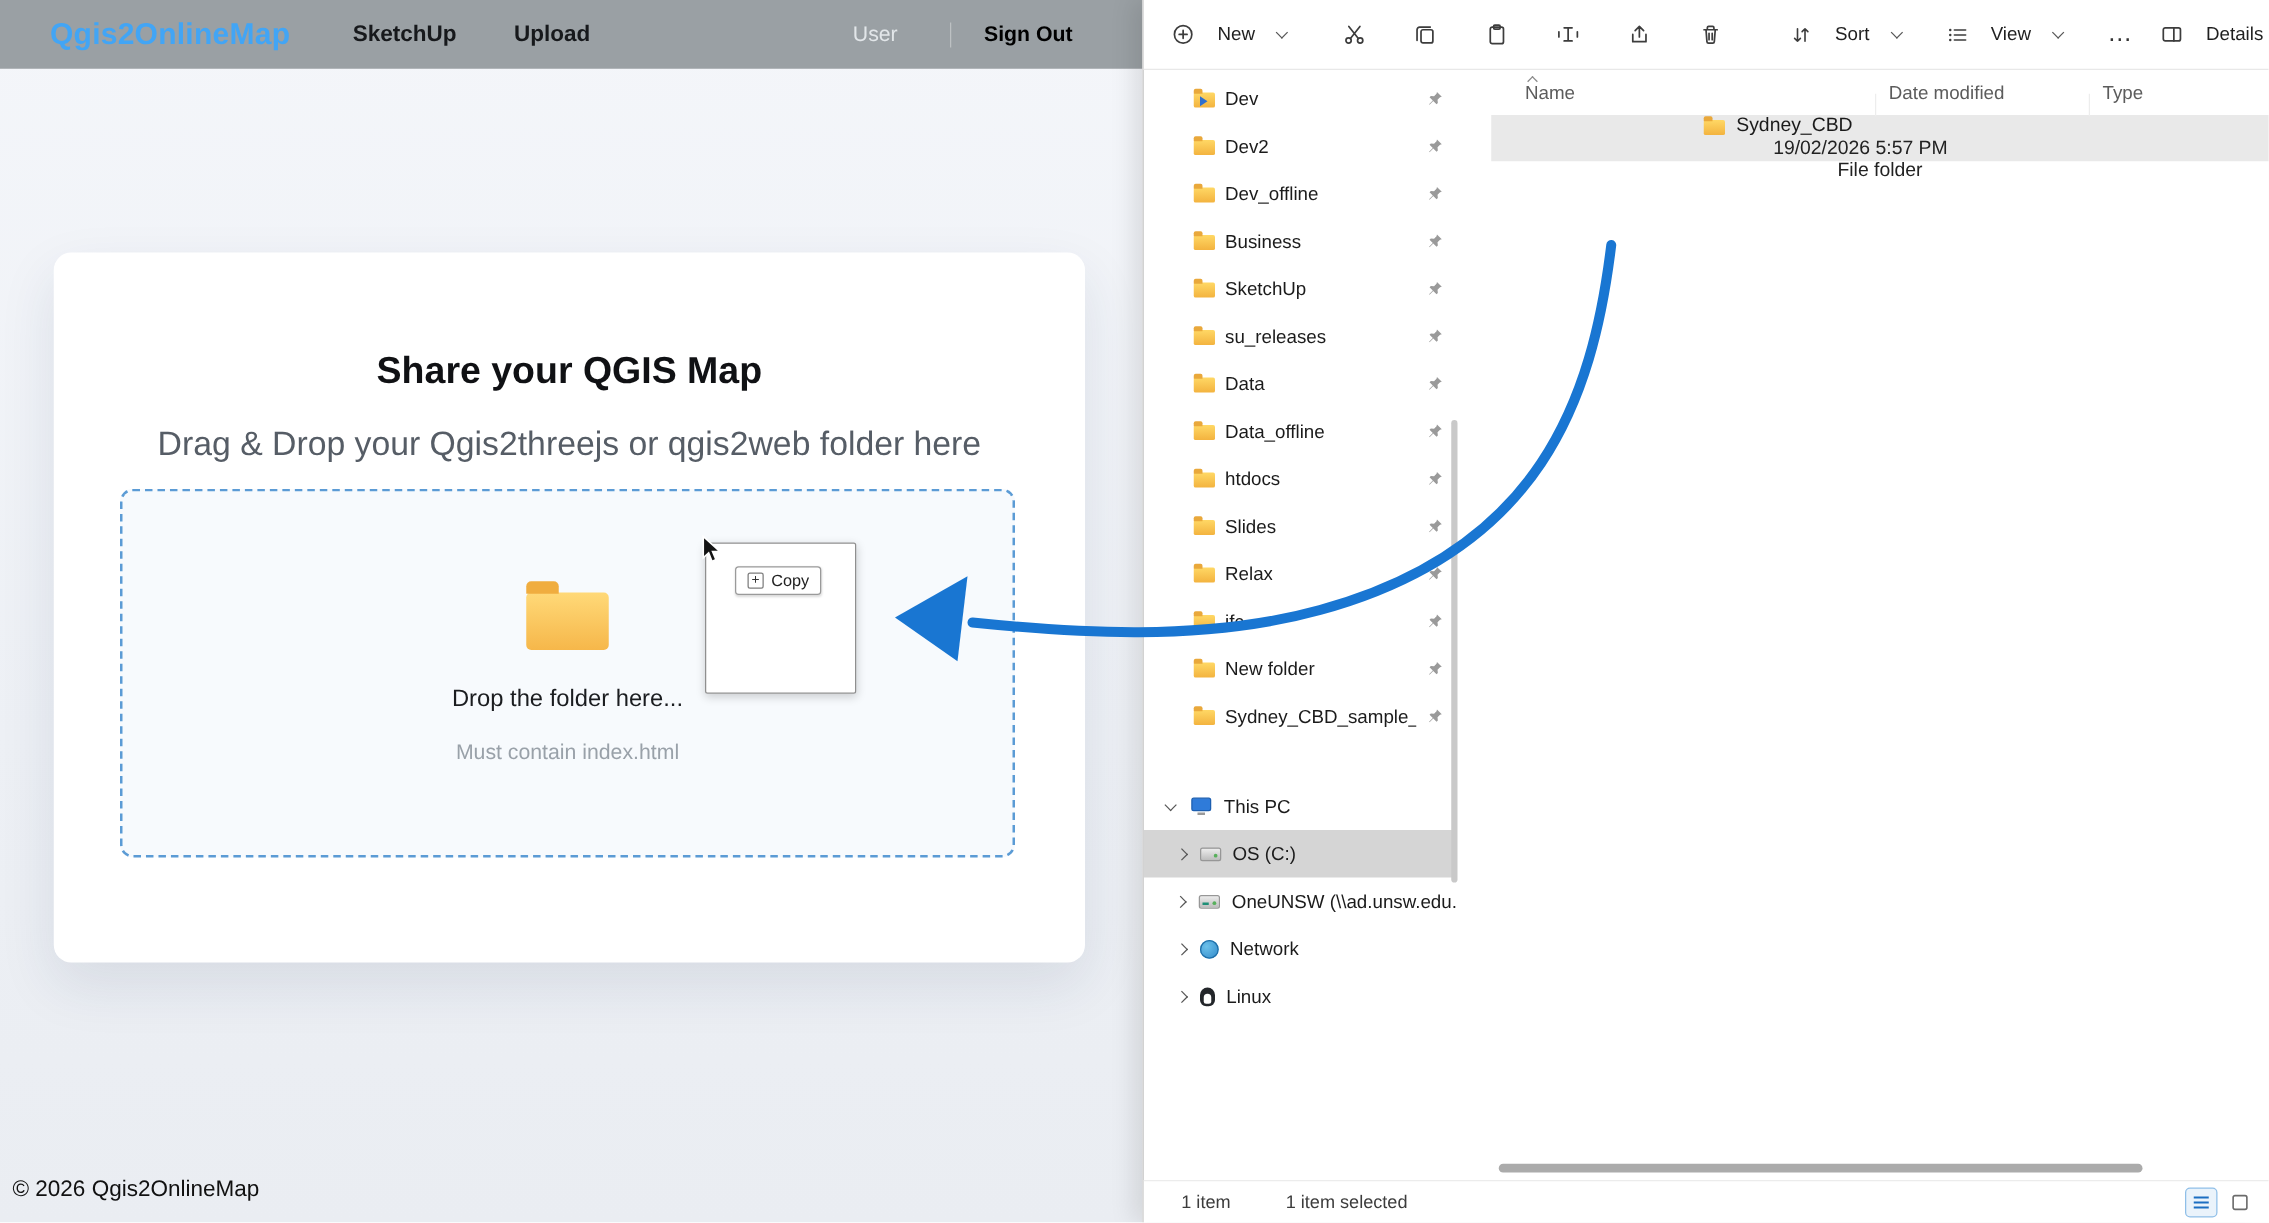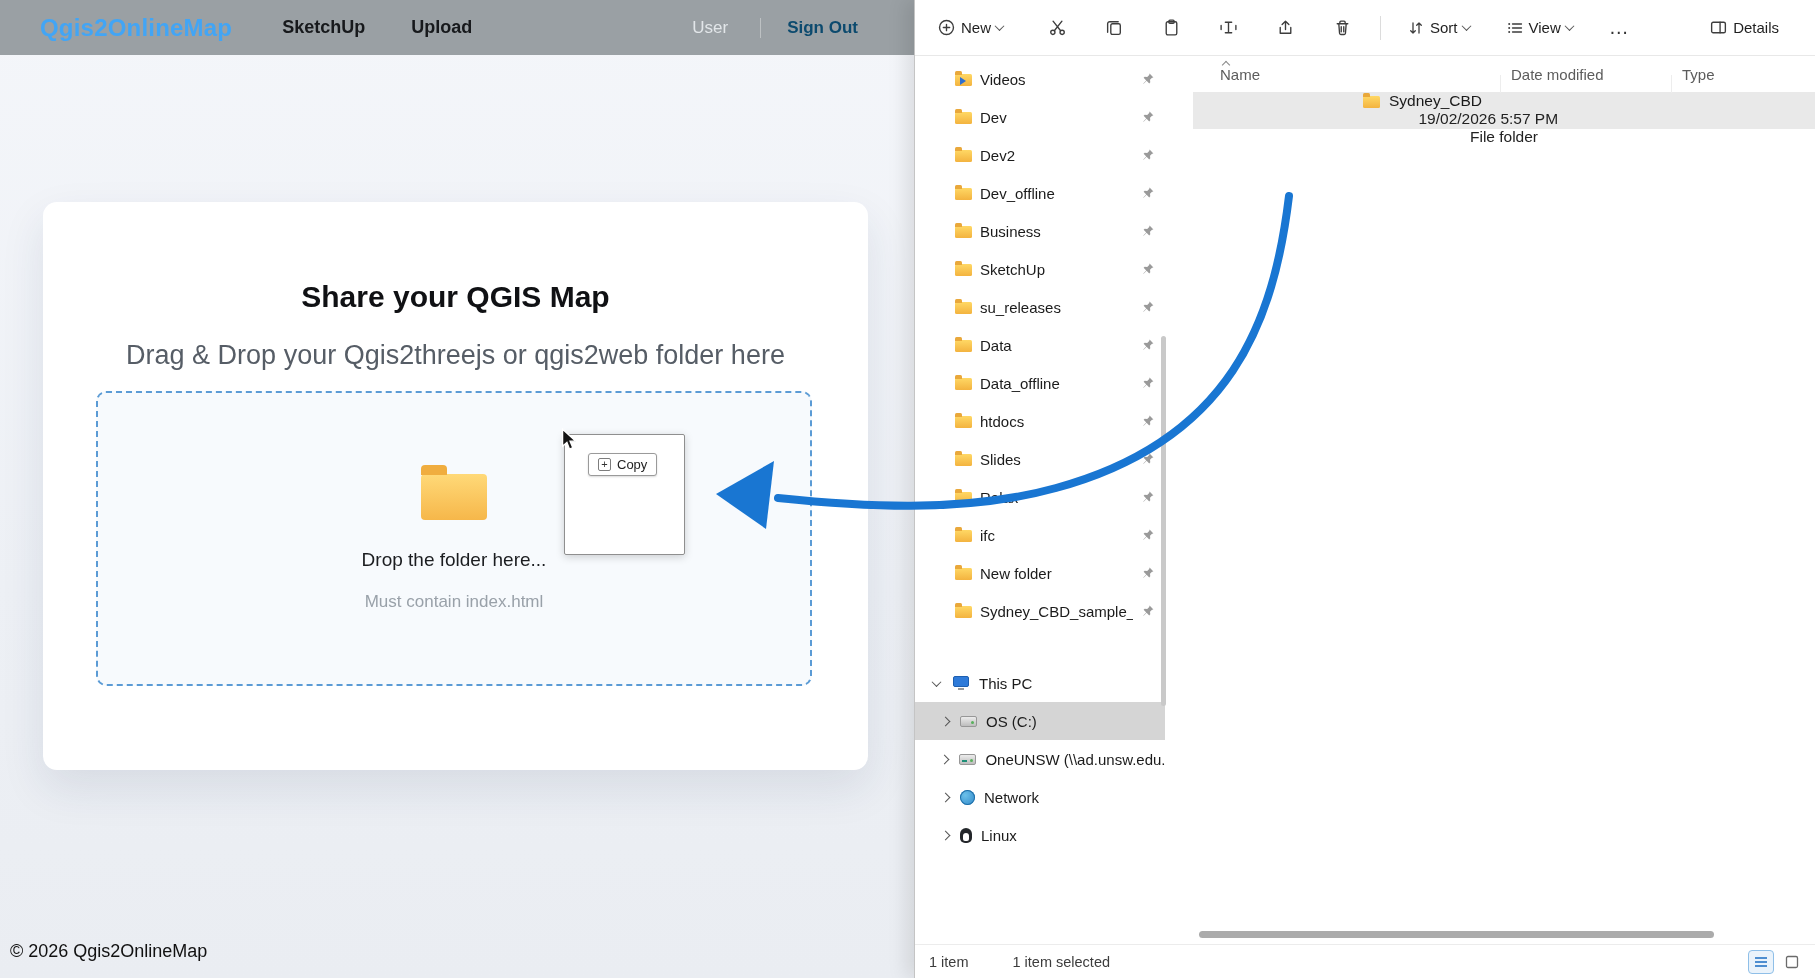--- a/index.html
+++ b/index.html
@@ -10,21 +10,21 @@
   
   .webapp { position:absolute; left:0; top:0; width:914px; height:978px;
     background:linear-gradient(180deg,#f4f6fa 0%,#edf0f5 60%,#eaedf2 100%); }
   .wa-header { position:absolute; left:0; top:0; width:100%; height:55px;
     background:#9aa0a4; display:flex; align-items:center; padding:0 56px 0 40px; }
   .wa-brand { font-size:24px; font-weight:700; color:#42a5f5; letter-spacing:.2px; }
   .wa-nav { display:flex; gap:46px; margin-left:50px; }
   .wa-nav .nav-link { font-size:18px; font-weight:600; color:#17191c; cursor:pointer; }
   .wa-spacer { flex:1; }
   .wa-user { font-size:17px; color:#e2e6e9; }
-  .wa-signout { font-size:17px; font-weight:600; color:#0c4a6e; margin-left:32px;
+  .wa-signout { font-size:17px; font-weight:600; color:#000000; margin-left:42px;
     padding-left:26px; border-left:1px solid rgba(255,255,255,.35); cursor:pointer; }
 
   .wa-card { position:absolute; left:43px; top:202px; width:825px; height:568px;
     background:#fff; border-radius:14px; box-shadow:0 18px 44px rgba(30,50,90,.10); }
   .wa-title { position:absolute; top:78px; width:100%; text-align:center;
     font-size:30px; font-weight:700; color:#101114; }
   .wa-sub { position:absolute; top:138px; width:100%; text-align:center;
     font-size:27px; color:#565d66; }
   .dropzone { position:absolute; left:53px; top:189px; width:716px; height:295px;
     border:2px dashed #5b9bd5; border-radius:10px; background:rgba(91,155,213,.05); }
@@ -52,21 +52,21 @@
   
   .arrow-svg { position:absolute; left:0; top:0; width:1815px; height:978px;
     pointer-events:none; z-index:20; }
 
   
   .explorer { position:absolute; left:914px; top:0; width:901px; height:978px; background:#fff;
     border-left:1px solid #c4c4c4; box-shadow:-8px 0 18px rgba(0,0,0,.10); }
 
   .ex-toolbar { position:absolute; left:0; top:0; width:100%; height:56px; background:#fff;
     border-bottom:1px solid #e8e8e8; display:flex; align-items:center; padding-left:12px; }
-  .tb-btn { display:flex; align-items:center; gap:5px; padding:7px 10px; border-radius:5px;
+  .tb-btn { display:flex; align-items:center; gap:18px; padding:7px 10px; border-radius:5px;
     font-size:15px; color:#1f1f1f; cursor:pointer; }
   .tb-icon-btn { width:36px; height:36px; display:flex; align-items:center; justify-content:center;
     border-radius:5px; cursor:pointer; }
   .tb-group { display:flex; align-items:center; gap:21px; margin-left:26px; }
   .tb-sep { width:1px; height:24px; background:#dcdcdc; margin:0 16px 0 20px; }
   .tb-menus { display:flex; align-items:center; gap:16px; }
   .tb-more { font-size:20px; color:#333; padding:0 10px; letter-spacing:2px; cursor:pointer; }
   .tb-details { margin-left:auto; margin-right:26px; }
   .ico { stroke:#3d3d3d; fill:none; stroke-width:1.3; stroke-linecap:round; stroke-linejoin:round; }
 
@@ -132,21 +132,21 @@
   .file-row.selected { background:#e9e9e9; }
   .cell-name { width:318px; padding-left:18px; display:flex; align-items:center; gap:9px; }
   .cell-date { width:171px; color:#222; }
   .cell-type { flex:1; color:#222; }
 
   .hscroll { position:absolute; left:284px; bottom:40px; width:515px; height:7px;
     background:#ababab; border-radius:4px; }
 
   
   .ex-statusbar { position:absolute; left:0; bottom:0; width:100%; height:34px; background:#fff;
-    border-top:1px solid #ececec; display:flex; align-items:center; padding:0 10px 0 14px;
+    border-top:1px solid #ececec; display:flex; align-items:center; padding:0 10px 0 30px;
     font-size:14.5px; color:#3c3c3c; }
   .sb-selected { margin-left:44px; }
   .view-toggles { margin-left:auto; display:flex; gap:5px; }
   .vt-btn { width:26px; height:24px; display:flex; align-items:center; justify-content:center;
     border-radius:4px; border:1px solid transparent; cursor:pointer; }
   .vt-btn.active { border-color:#8fbfe8; background:#eaf3fb; }
 </style>
 </head>
 <body>
 
@@ -262,27 +262,20 @@
         <svg class="ico" width="19" height="19" viewBox="0 0 18 18">
             <rect x="2.5" y="4" width="13" height="10" rx="1.5"></rect>
             <path d="M10.5 4v10"></path>
           </svg>
         <span>Details</span>
       </div>
     </div>
 
     <div class="ex-sidebar">
       <div class="pinned">
-        <div class="nav-item">
-            <span class="fold"></span>
-            <span class="nav-label">Videos</span>
-            <svg class="pin" width="14" height="14" viewBox="0 0 16 16">
-              <path d="M9.8 1.8 L14.2 6.2 L12.6 6.6 L10.3 8.9 L10.6 11.8 L9.4 13 L6.4 10 L3 13.4 L2.6 13 L6 9.6 L3 6.6 L4.2 5.4 L7.1 5.7 L9.4 3.4 Z" fill="#9a9a9a"></path>
-            </svg>
-          </div>
           <div class="nav-item">
             <span class="fold"></span>
             <span class="nav-label">Dev</span>
             <svg class="pin" width="14" height="14" viewBox="0 0 16 16">
               <path d="M9.8 1.8 L14.2 6.2 L12.6 6.6 L10.3 8.9 L10.6 11.8 L9.4 13 L6.4 10 L3 13.4 L2.6 13 L6 9.6 L3 6.6 L4.2 5.4 L7.1 5.7 L9.4 3.4 Z" fill="#9a9a9a"></path>
             </svg>
           </div>
           <div class="nav-item">
             <span class="fold"></span>
             <span class="nav-label">Dev2</span>

